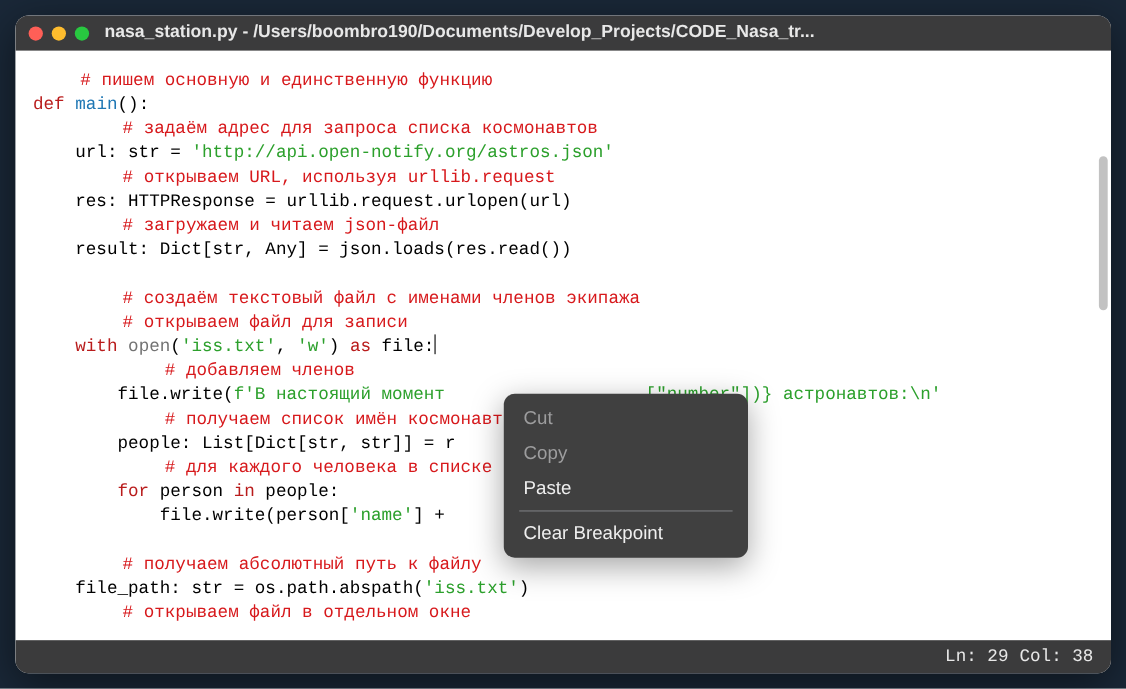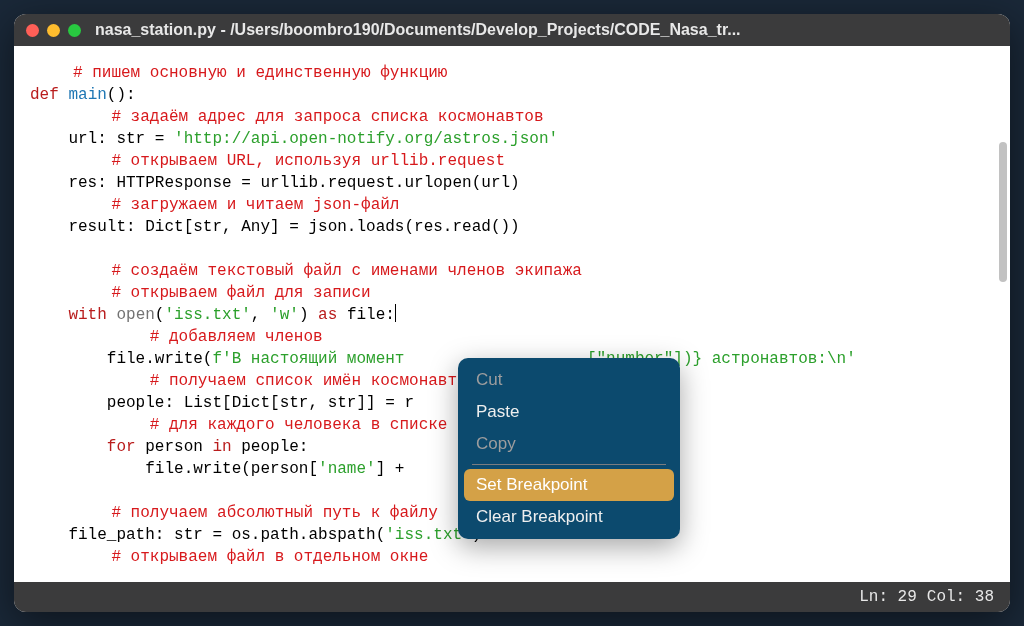--- a/index.html
+++ b/index.html
@@ -87,21 +87,21 @@
       top: 96px;
       width: 8px;
       height: 140px;
       background: #c2c2c2;
       border-radius: 4px;
     }
     .context-menu {
       position: absolute;
       top: 358px;
       left: 458px;
-      background: #0c4a6e;
+      background: #404040;
       border-radius: 10px;
       padding: 6px;
       width: 222px;
       box-shadow: 0 8px 28px rgba(0,0,0,0.35);
       font-family: -apple-system, "Helvetica Neue", Arial, sans-serif;
     }
     .menu-item {
       color: #efefef;
       font-size: 17px;
       padding: 6px 12px;
@@ -169,18 +169,17 @@
   </div>
 
   <div class="statusbar">
     <span class="status-item">Ln: 29</span>
     <span class="status-item">Col: 38</span>
   </div>
 </div>
 
 <div class="context-menu">
   <div class="menu-item disabled">Cut</div>
+  <div class="menu-item disabled">Copy</div>
   <div class="menu-item">Paste</div>
-  <div class="menu-item disabled">Copy</div>
   <div class="menu-sep"></div>
-  <div class="menu-item highlighted">Set Breakpoint</div>
   <div class="menu-item">Clear Breakpoint</div>
 </div>
 
 </body></html>

